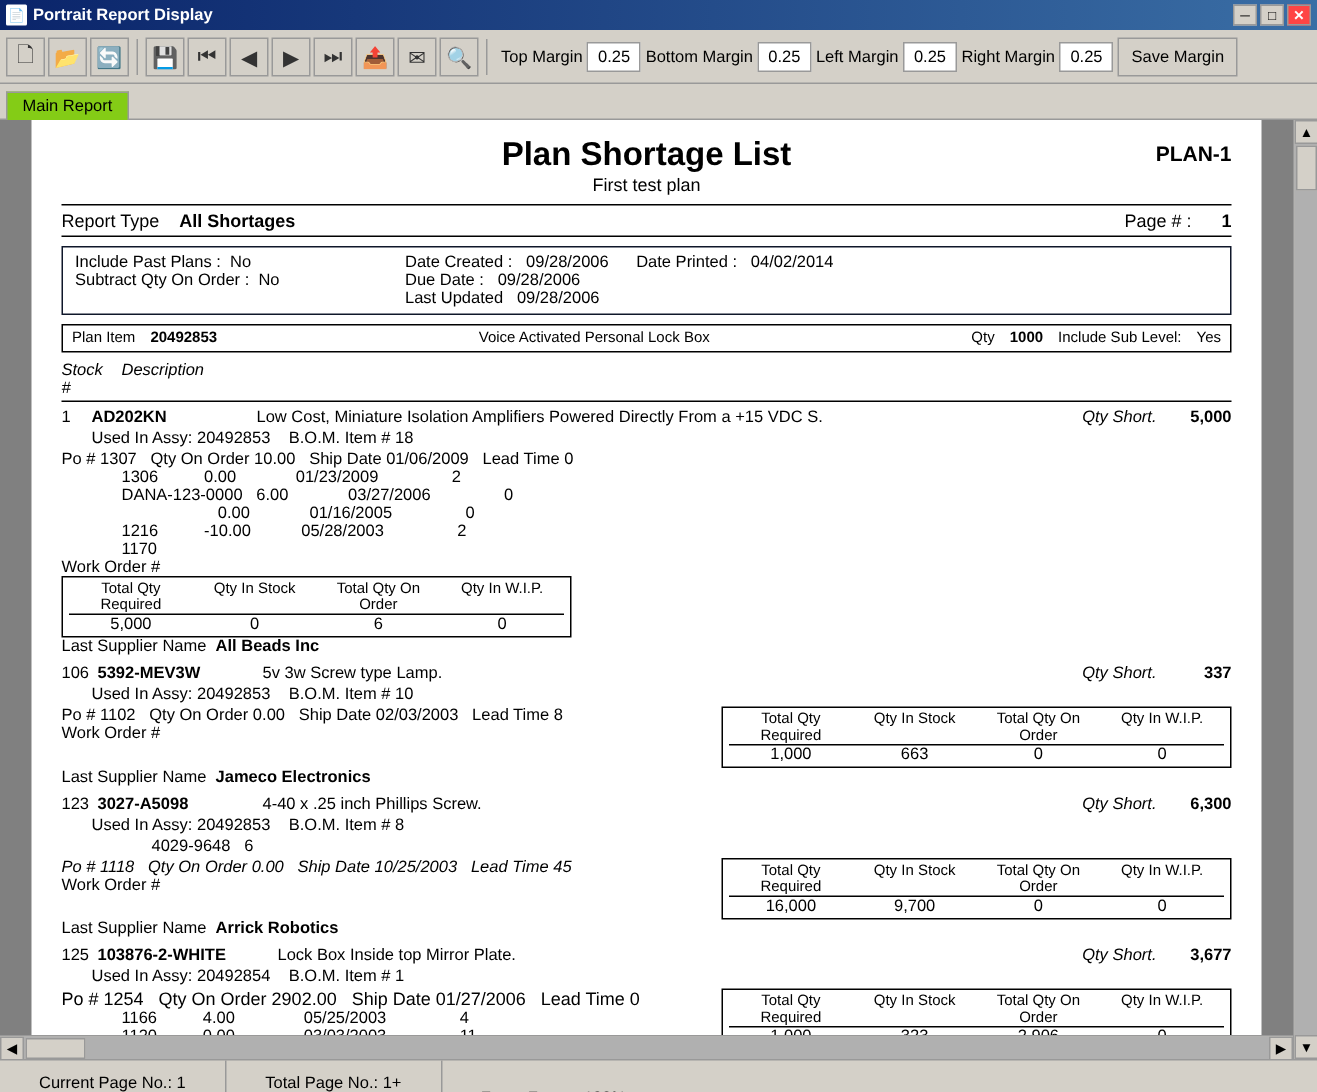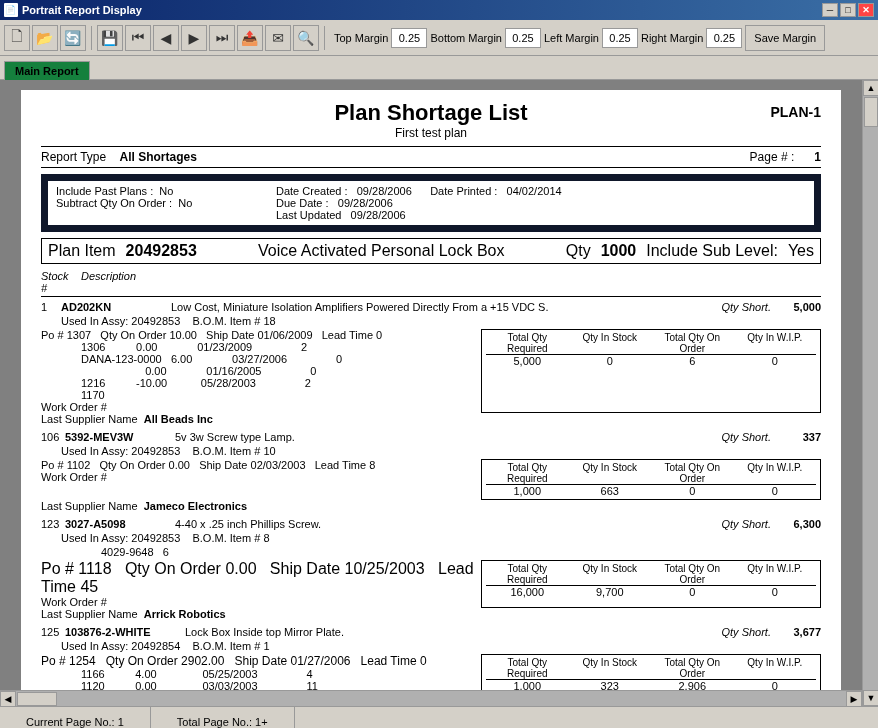--- a/index.html
+++ b/index.html
@@ -56,21 +56,21 @@
     .tab-area {
       background: #d4d0c8;
       padding: 4px 4px 0 4px;
       border-bottom: 1px solid #999;
     }
     .tab {
       display: inline-block; padding: 3px 10px; background: #d4d0c8;
       border: 1px solid #999; border-bottom: none; font-size: 11px; cursor: pointer;
       position: relative; top: 1px;
     }
-    .tab.active { background: #15803d; font-weight: bold; }
+    .tab.active { background: #84cc16; font-weight: normal; }
 
     
     .main-area {
       background: #808080;
       height: calc(728px - 20px - 36px - 24px - 22px);
       overflow: hidden;
       position: relative;
     }
     .scrollbar-v {
       position: absolute; right: 0; top: 0; width: 16px; height: 100%;
@@ -84,21 +84,21 @@
       position: absolute; bottom: 0; left: 0; right: 16px; height: 16px;
       background: #d4d0c8; border-top: 1px solid #999; display: flex; align-items: center;
     }
     .scrollbar-h-btn { width: 16px; height: 16px; background: #d4d0c8; border: 1px solid #999; display: flex; align-items: center; justify-content: center; font-size: 9px; cursor: pointer; }
     .scrollbar-h-track { flex: 1; height: 100%; background: #b0b0b0; display: flex; align-items: center; padding: 1px; }
     .scrollbar-h-thumb { width: 40px; height: 14px; background: #d4d0c8; border: 1px solid #999; }
 
     
     .report-page {
       background: white;
-      margin: 10px auto;
+      margin: 0 auto;
       width: 820px;
       min-height: 580px;
       padding: 10px 20px;
       position: relative;
     }
 
     
     .report-title { text-align: center; font-size: 22px; font-weight: bold; }
     .report-subtitle { text-align: center; font-size: 12px; margin-bottom: 6px; }
     .clearfix::after { content: ''; display: table; clear: both; }
@@ -191,21 +191,21 @@
           &nbsp;&nbsp;
           <strong><span>All Shortages</span></strong>
         </div>
         <div>
           <span>Page # :</span>
           &nbsp;&nbsp;&nbsp;&nbsp;
           <strong><span>1</span></strong>
         </div>
       </div>
 
-      <div style="border:7px solid #0f172a; padding:4px 8px; font-size:11px; display:flex; margin-bottom:6px;">
+      <div style="border:1px solid #0f172a; padding:4px 8px; font-size:11px; display:flex; margin-bottom:6px;">
         <div style="flex:0 0 220px;">
           <div><span>Include Past Plans :</span> &nbsp;<span>No</span></div>
           <div><span>Subtract Qty On Order :</span> &nbsp;<span>No</span></div>
         </div>
         <div style="flex:1;">
           <div>
             <span>Date Created :</span> &nbsp;
             <span>09/28/2006</span>
             &nbsp;&nbsp;&nbsp;&nbsp;
             <span>Date Printed :</span> &nbsp;
@@ -215,21 +215,21 @@
             <span>Due Date :</span> &nbsp;
             <span>09/28/2006</span>
           </div>
           <div>
             <span>Last Updated</span> &nbsp;
             <span>09/28/2006</span>
           </div>
         </div>
       </div>
 
-      <div style="border:1px solid #000; padding:3px 6px; font-size:16px; display:flex; align-items:center; gap:10px; margin-bottom:6px;">
+      <div style="border:1px solid #000; padding:3px 6px; font-size:10px; display:flex; align-items:center; gap:10px; margin-bottom:6px;">
         <span>Plan Item</span>
         <strong><span>20492853</span></strong>
         <span style="flex:1; text-align:center;">Voice Activated Personal Lock Box</span>
         <span>Qty</span>
         <strong><span>1000</span></strong>
         <span>Include Sub Level:</span>
         <span>Yes</span>
       </div>
 
       <div style="display:flex; gap:20px; font-style:italic; font-size:11px; border-bottom:1px solid #000; padding-bottom:2px; margin-bottom:4px;">
@@ -241,21 +241,21 @@
         <div style="display:flex; font-size:11px; margin-bottom:2px;">
           <span style="width:20px;">1</span>
           <span style="width:110px; font-weight:bold;">AD202KN</span>
           <span style="flex:1;">Low Cost, Miniature Isolation Amplifiers Powered Directly From a +15 VDC S.</span>
           <span style="font-style:italic;">Qty Short.</span>
           <span style="width:50px; text-align:right; font-weight:bold;">5,000</span>
         </div>
         <div style="font-size:11px; margin-left:20px; margin-bottom:2px;">
           Used In Assy: 20492853 &nbsp;&nbsp; B.O.M. Item # 18
         </div>
-        <div style="display:flex;">
+        <div style="display:flex;flex-direction:column;">
           <div style="flex:1;">
             <div style="font-size:11px;">Po # 1307 &nbsp; Qty On Order 10.00 &nbsp; Ship Date 01/06/2009 &nbsp; Lead Time 0</div>
             <div style="font-size:11px; margin-left:40px;">1306 &nbsp;&nbsp;&nbsp;&nbsp;&nbsp;&nbsp;&nbsp;&nbsp; 0.00 &nbsp;&nbsp;&nbsp;&nbsp;&nbsp;&nbsp;&nbsp;&nbsp;&nbsp;&nbsp;&nbsp; 01/23/2009 &nbsp;&nbsp;&nbsp;&nbsp;&nbsp;&nbsp;&nbsp;&nbsp;&nbsp;&nbsp;&nbsp;&nbsp;&nbsp;&nbsp; 2</div>
             <div style="font-size:11px; margin-left:40px;">DANA-123-0000 &nbsp; 6.00 &nbsp;&nbsp;&nbsp;&nbsp;&nbsp;&nbsp;&nbsp;&nbsp;&nbsp;&nbsp;&nbsp; 03/27/2006 &nbsp;&nbsp;&nbsp;&nbsp;&nbsp;&nbsp;&nbsp;&nbsp;&nbsp;&nbsp;&nbsp;&nbsp;&nbsp;&nbsp; 0</div>
             <div style="font-size:11px; margin-left:40px;">&nbsp;&nbsp;&nbsp;&nbsp;&nbsp;&nbsp;&nbsp;&nbsp;&nbsp;&nbsp;&nbsp;&nbsp;&nbsp;&nbsp;&nbsp;&nbsp;&nbsp;&nbsp;&nbsp;&nbsp; 0.00 &nbsp;&nbsp;&nbsp;&nbsp;&nbsp;&nbsp;&nbsp;&nbsp;&nbsp;&nbsp;&nbsp; 01/16/2005 &nbsp;&nbsp;&nbsp;&nbsp;&nbsp;&nbsp;&nbsp;&nbsp;&nbsp;&nbsp;&nbsp;&nbsp;&nbsp;&nbsp; 0</div>
             <div style="font-size:11px; margin-left:40px;">1216 &nbsp;&nbsp;&nbsp;&nbsp;&nbsp;&nbsp;&nbsp;&nbsp; -10.00 &nbsp;&nbsp;&nbsp;&nbsp;&nbsp;&nbsp;&nbsp;&nbsp;&nbsp; 05/28/2003 &nbsp;&nbsp;&nbsp;&nbsp;&nbsp;&nbsp;&nbsp;&nbsp;&nbsp;&nbsp;&nbsp;&nbsp;&nbsp;&nbsp; 2</div>
             <div style="font-size:11px; margin-left:40px;">1170</div>
             <div style="font-size:11px;">Work Order #</div>
           </div>
           <div style="width:340px; border:1px solid #000; padding:2px 4px; font-size:10px;">
@@ -317,21 +317,21 @@
           <span style="flex:1;">4-40 x .25 inch Phillips Screw.</span>
           <span style="font-style:italic;">Qty Short.</span>
           <span style="width:50px; text-align:right; font-weight:bold;">6,300</span>
         </div>
         <div style="font-size:11px; margin-left:20px; margin-bottom:2px;">
           Used In Assy: 20492853 &nbsp;&nbsp; B.O.M. Item # 8
         </div>
         <div style="font-size:11px; margin-left:60px; margin-bottom:2px;">4029-9648 &nbsp; 6</div>
         <div style="display:flex;">
           <div style="flex:1;">
-            <div style="font-size:16px;">Po # 1118 &nbsp; Qty On Order 0.00 &nbsp; Ship Date 10/25/2003 &nbsp; Lead Time 45</div>
+            <div style="font-size:11px;font-style:italic;">Po # 1118 &nbsp; Qty On Order 0.00 &nbsp; Ship Date 10/25/2003 &nbsp; Lead Time 45</div>
             <div style="font-size:11px;">Work Order #</div>
           </div>
           <div style="width:340px; border:1px solid #000; padding:2px 4px; font-size:10px;">
             <div style="display:flex; border-bottom:1px solid #000;">
               <span style="flex:1; text-align:center;">Total Qty Required</span>
               <span style="flex:1; text-align:center;">Qty In Stock</span>
               <span style="flex:1; text-align:center;">Total Qty On Order</span>
               <span style="flex:1; text-align:center;">Qty In W.I.P.</span>
             </div>
             <div style="display:flex; font-size:11px;">

